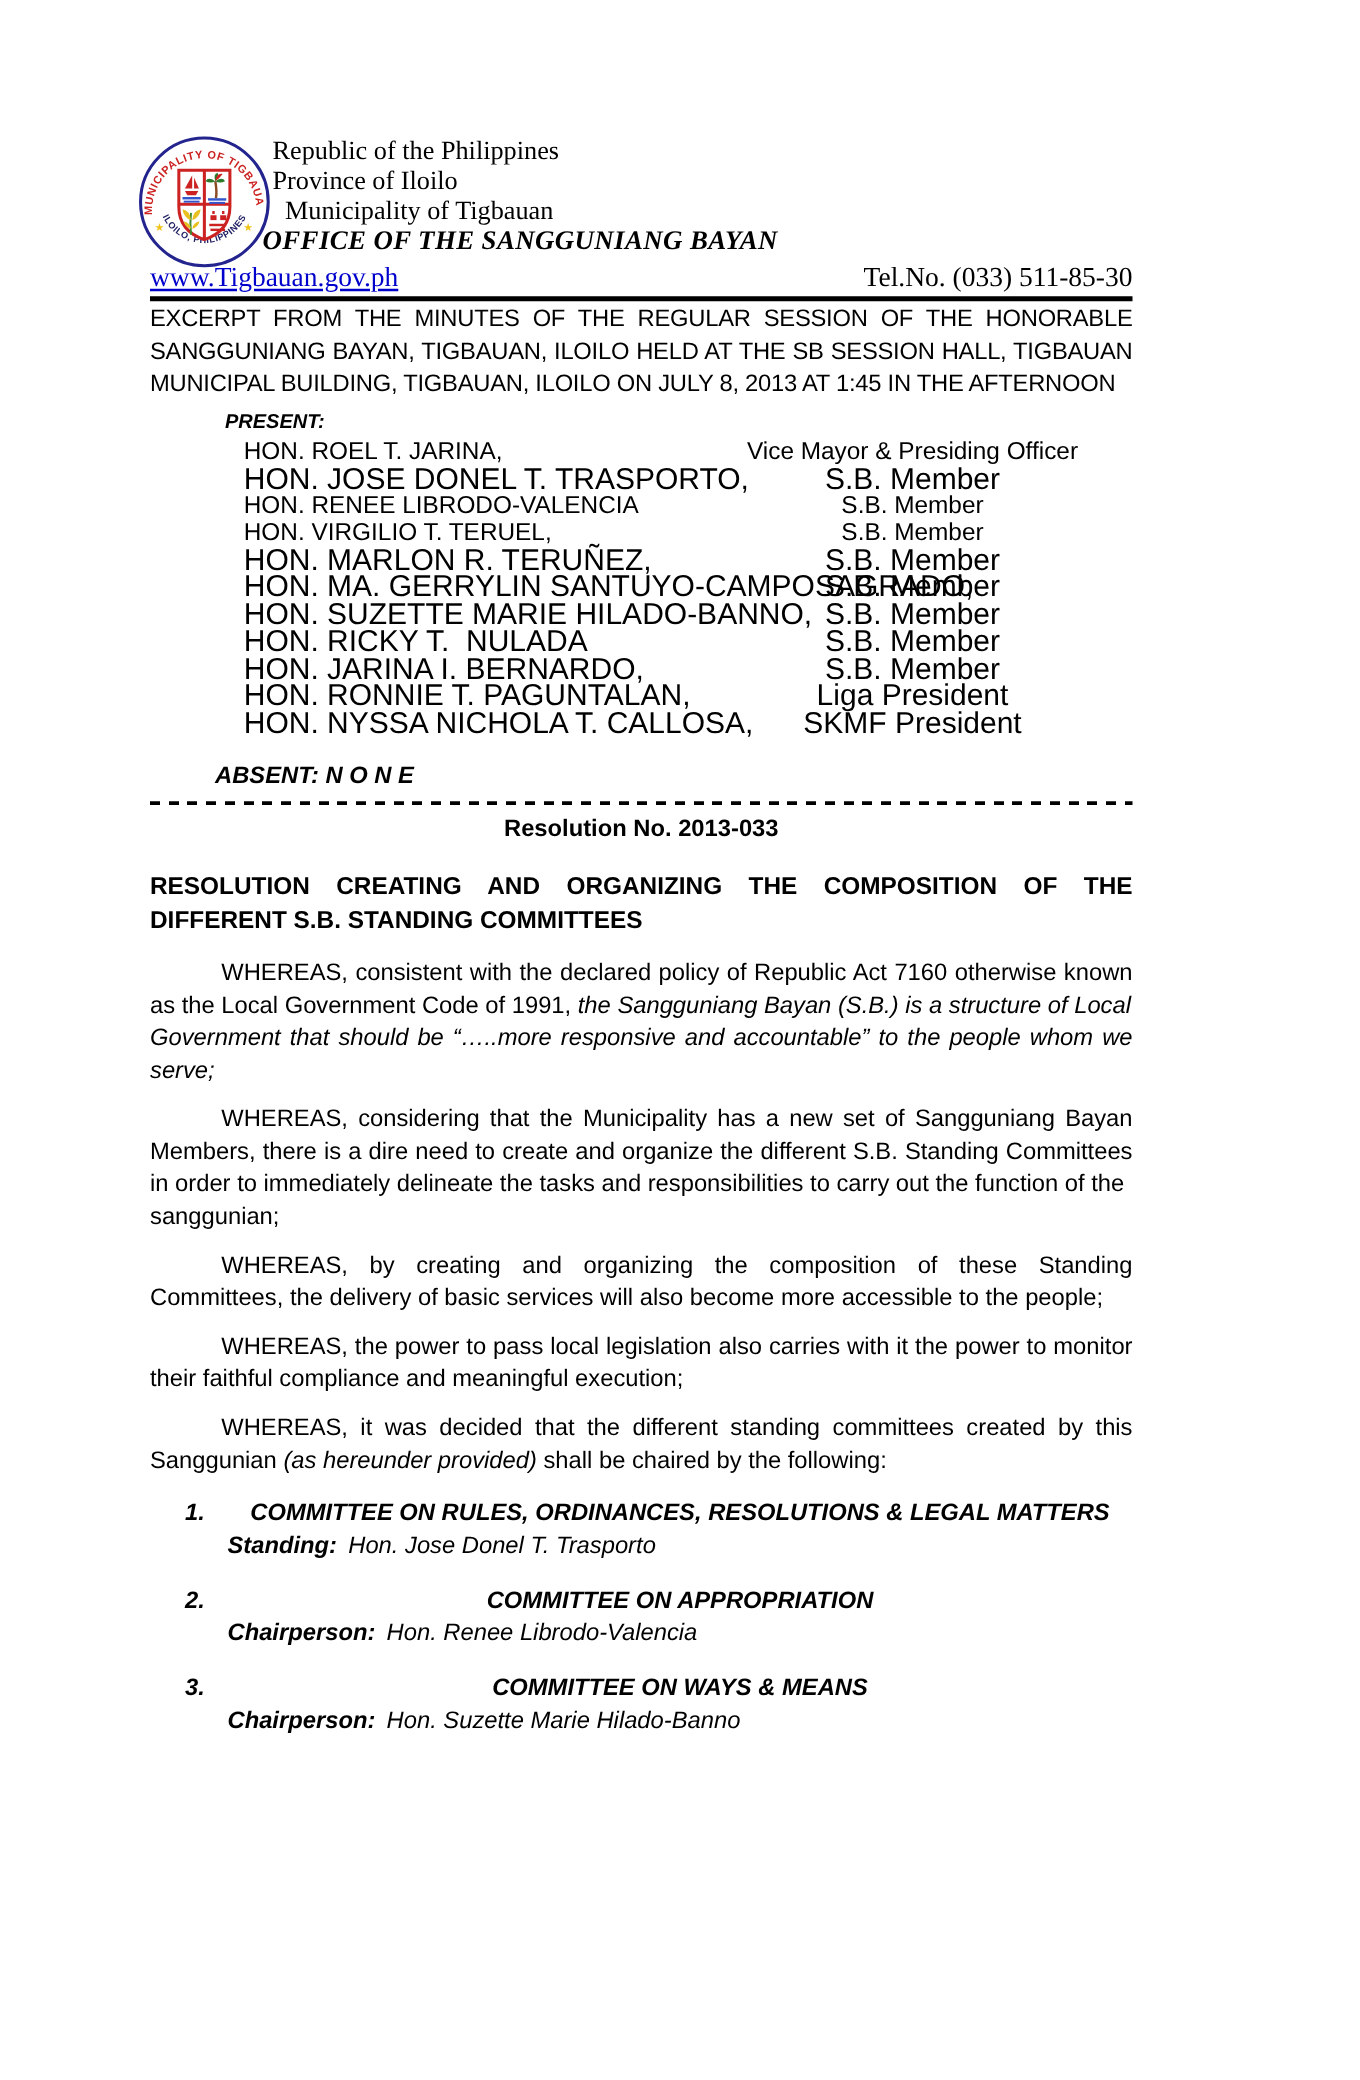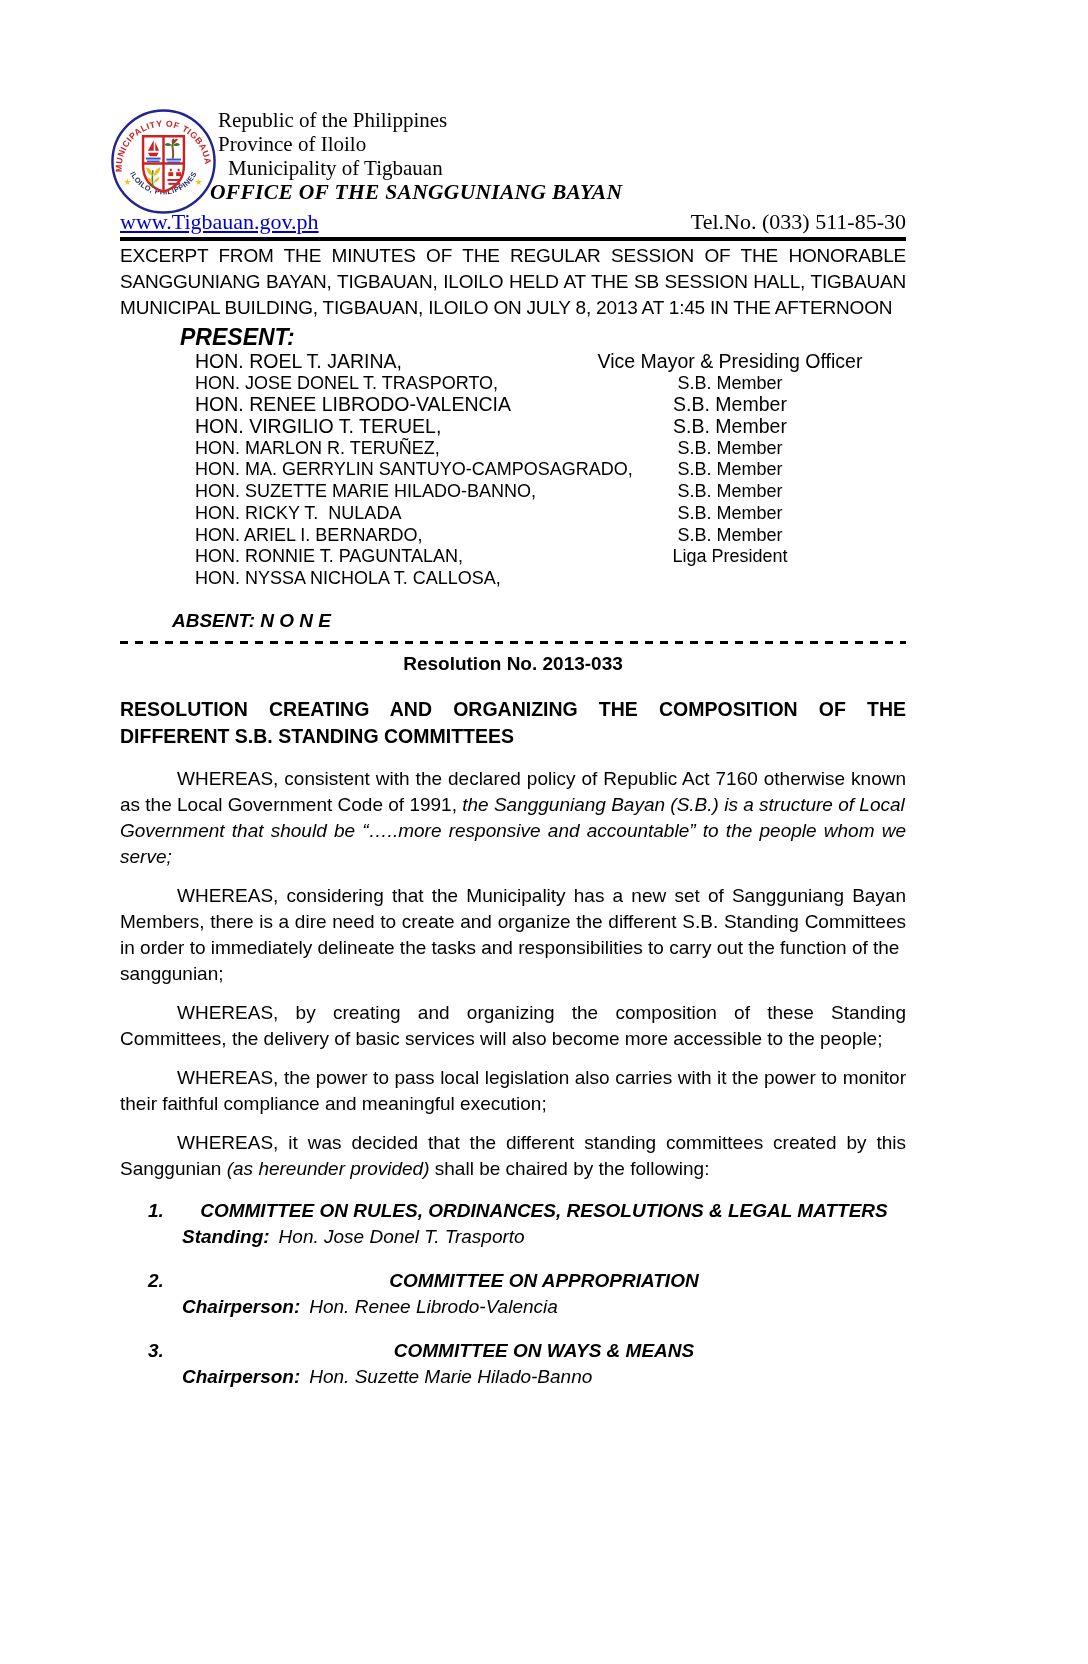--- a/index.html
+++ b/index.html
@@ -18,27 +18,27 @@
   .head-line1,.head-line2{padding-left:8px;}
   .head-line3{padding-left:18px;}
   .head-office{padding-left:0px;font-weight:bold;font-style:italic;font-size:21.5px;letter-spacing:0.3px;}
   .linkrow{display:flex;justify-content:space-between;align-items:flex-end;height:20px;font-family:"Liberation Serif",serif;font-size:22px;}
   .website{color:#0000cc;text-decoration:underline;cursor:pointer;}
   .tel{color:#000;text-align:right;}
   .rule{height:4px;background:#000;margin-top:2px;}
   
   .excerpt{margin-top:2px;font-size:19px;line-height:26px;text-align:justify;letter-spacing:-0.2px;}
   
-  .present{margin-top:6px;margin-left:60px;font-weight:bold;font-style:italic;font-size:23px;line-height:21px;}
+  .present{margin-top:6px;margin-left:60px;font-weight:bold;font-style:italic;font-size:16px;line-height:21px;}
   .attendees{margin-top:3px;}
   .attendee-row{position:relative;height:21.7px;line-height:21.7px;white-space:pre;}
   .attendee-row .att-name{margin-left:75px;}
   .attendee-row .att-role{position:absolute;left:440px;top:0;width:340px;text-align:center;}
   .attendee-row.lg{font-size:19.5px;}
-  .attendee-row.sm{font-size:18px;}
+  .attendee-row.sm{font-size:24px;}
   .absent{margin-top:20px;margin-left:52px;font-weight:bold;font-style:italic;font-size:19px;line-height:22px;}
   .dashes{margin-top:9px;height:3px;background:repeating-linear-gradient(90deg,#000 0 8px,transparent 8px 15px);}
   .resno{margin-top:8px;text-align:center;font-weight:bold;font-size:19px;line-height:24px;}
   
   .title{margin-top:20px;font-weight:bold;font-size:19.5px;line-height:27px;text-align:justify;}
   .para{margin-top:16px;font-size:19px;line-height:26px;text-align:justify;text-indent:57px;}
   .para.follow{margin-top:13px;}
   .para i{font-style:italic;}
   
   .committees{margin-top:16px;font-size:19px;line-height:26px;}
@@ -134,23 +134,23 @@
 
   <div class="attendees" id="attendees">
       <div class="attendee-row lg"><span class="att-name">HON. ROEL T. JARINA,</span><span class="att-role">Vice Mayor &amp; Presiding Officer</span></div>
       <div class="attendee-row sm"><span class="att-name">HON. JOSE DONEL T. TRASPORTO,</span><span class="att-role">S.B. Member</span></div>
       <div class="attendee-row lg"><span class="att-name">HON. RENEE LIBRODO-VALENCIA</span><span class="att-role">S.B. Member</span></div>
       <div class="attendee-row lg"><span class="att-name">HON. VIRGILIO T. TERUEL,</span><span class="att-role">S.B. Member</span></div>
       <div class="attendee-row sm"><span class="att-name">HON. MARLON R. TERUÑEZ,</span><span class="att-role">S.B. Member</span></div>
       <div class="attendee-row sm"><span class="att-name">HON. MA. GERRYLIN SANTUYO-CAMPOSAGRADO,</span><span class="att-role">S.B. Member</span></div>
       <div class="attendee-row sm"><span class="att-name">HON. SUZETTE MARIE HILADO-BANNO,</span><span class="att-role">S.B. Member</span></div>
       <div class="attendee-row sm"><span class="att-name">HON. RICKY T.  NULADA</span><span class="att-role">S.B. Member</span></div>
-      <div class="attendee-row sm"><span class="att-name">HON. ARIEL I. BERNARDO,</span><span class="att-role">S.B. Member</span></div>
+      <div class="attendee-row sm"><span class="att-name">HON. JARINA I. BERNARDO,</span><span class="att-role">S.B. Member</span></div>
       <div class="attendee-row sm"><span class="att-name">HON. RONNIE T. PAGUNTALAN,</span><span class="att-role">Liga President</span></div>
-      <div class="attendee-row sm"><span class="att-name">HON. NYSSA NICHOLA T. CALLOSA,</span></div>
+      <div class="attendee-row sm"><span class="att-name">HON. NYSSA NICHOLA T. CALLOSA,</span><span class="att-role">SKMF President</span></div>
     </div>
 
   <div class="absent">ABSENT:  N O N E</div>
 
   <div class="dashes"></div>
 
   <div class="resno">Resolution No. 2013-033</div>
 
   <div class="title">RESOLUTION CREATING AND ORGANIZING THE COMPOSITION OF THE DIFFERENT S.B. STANDING COMMITTEES</div>
 

